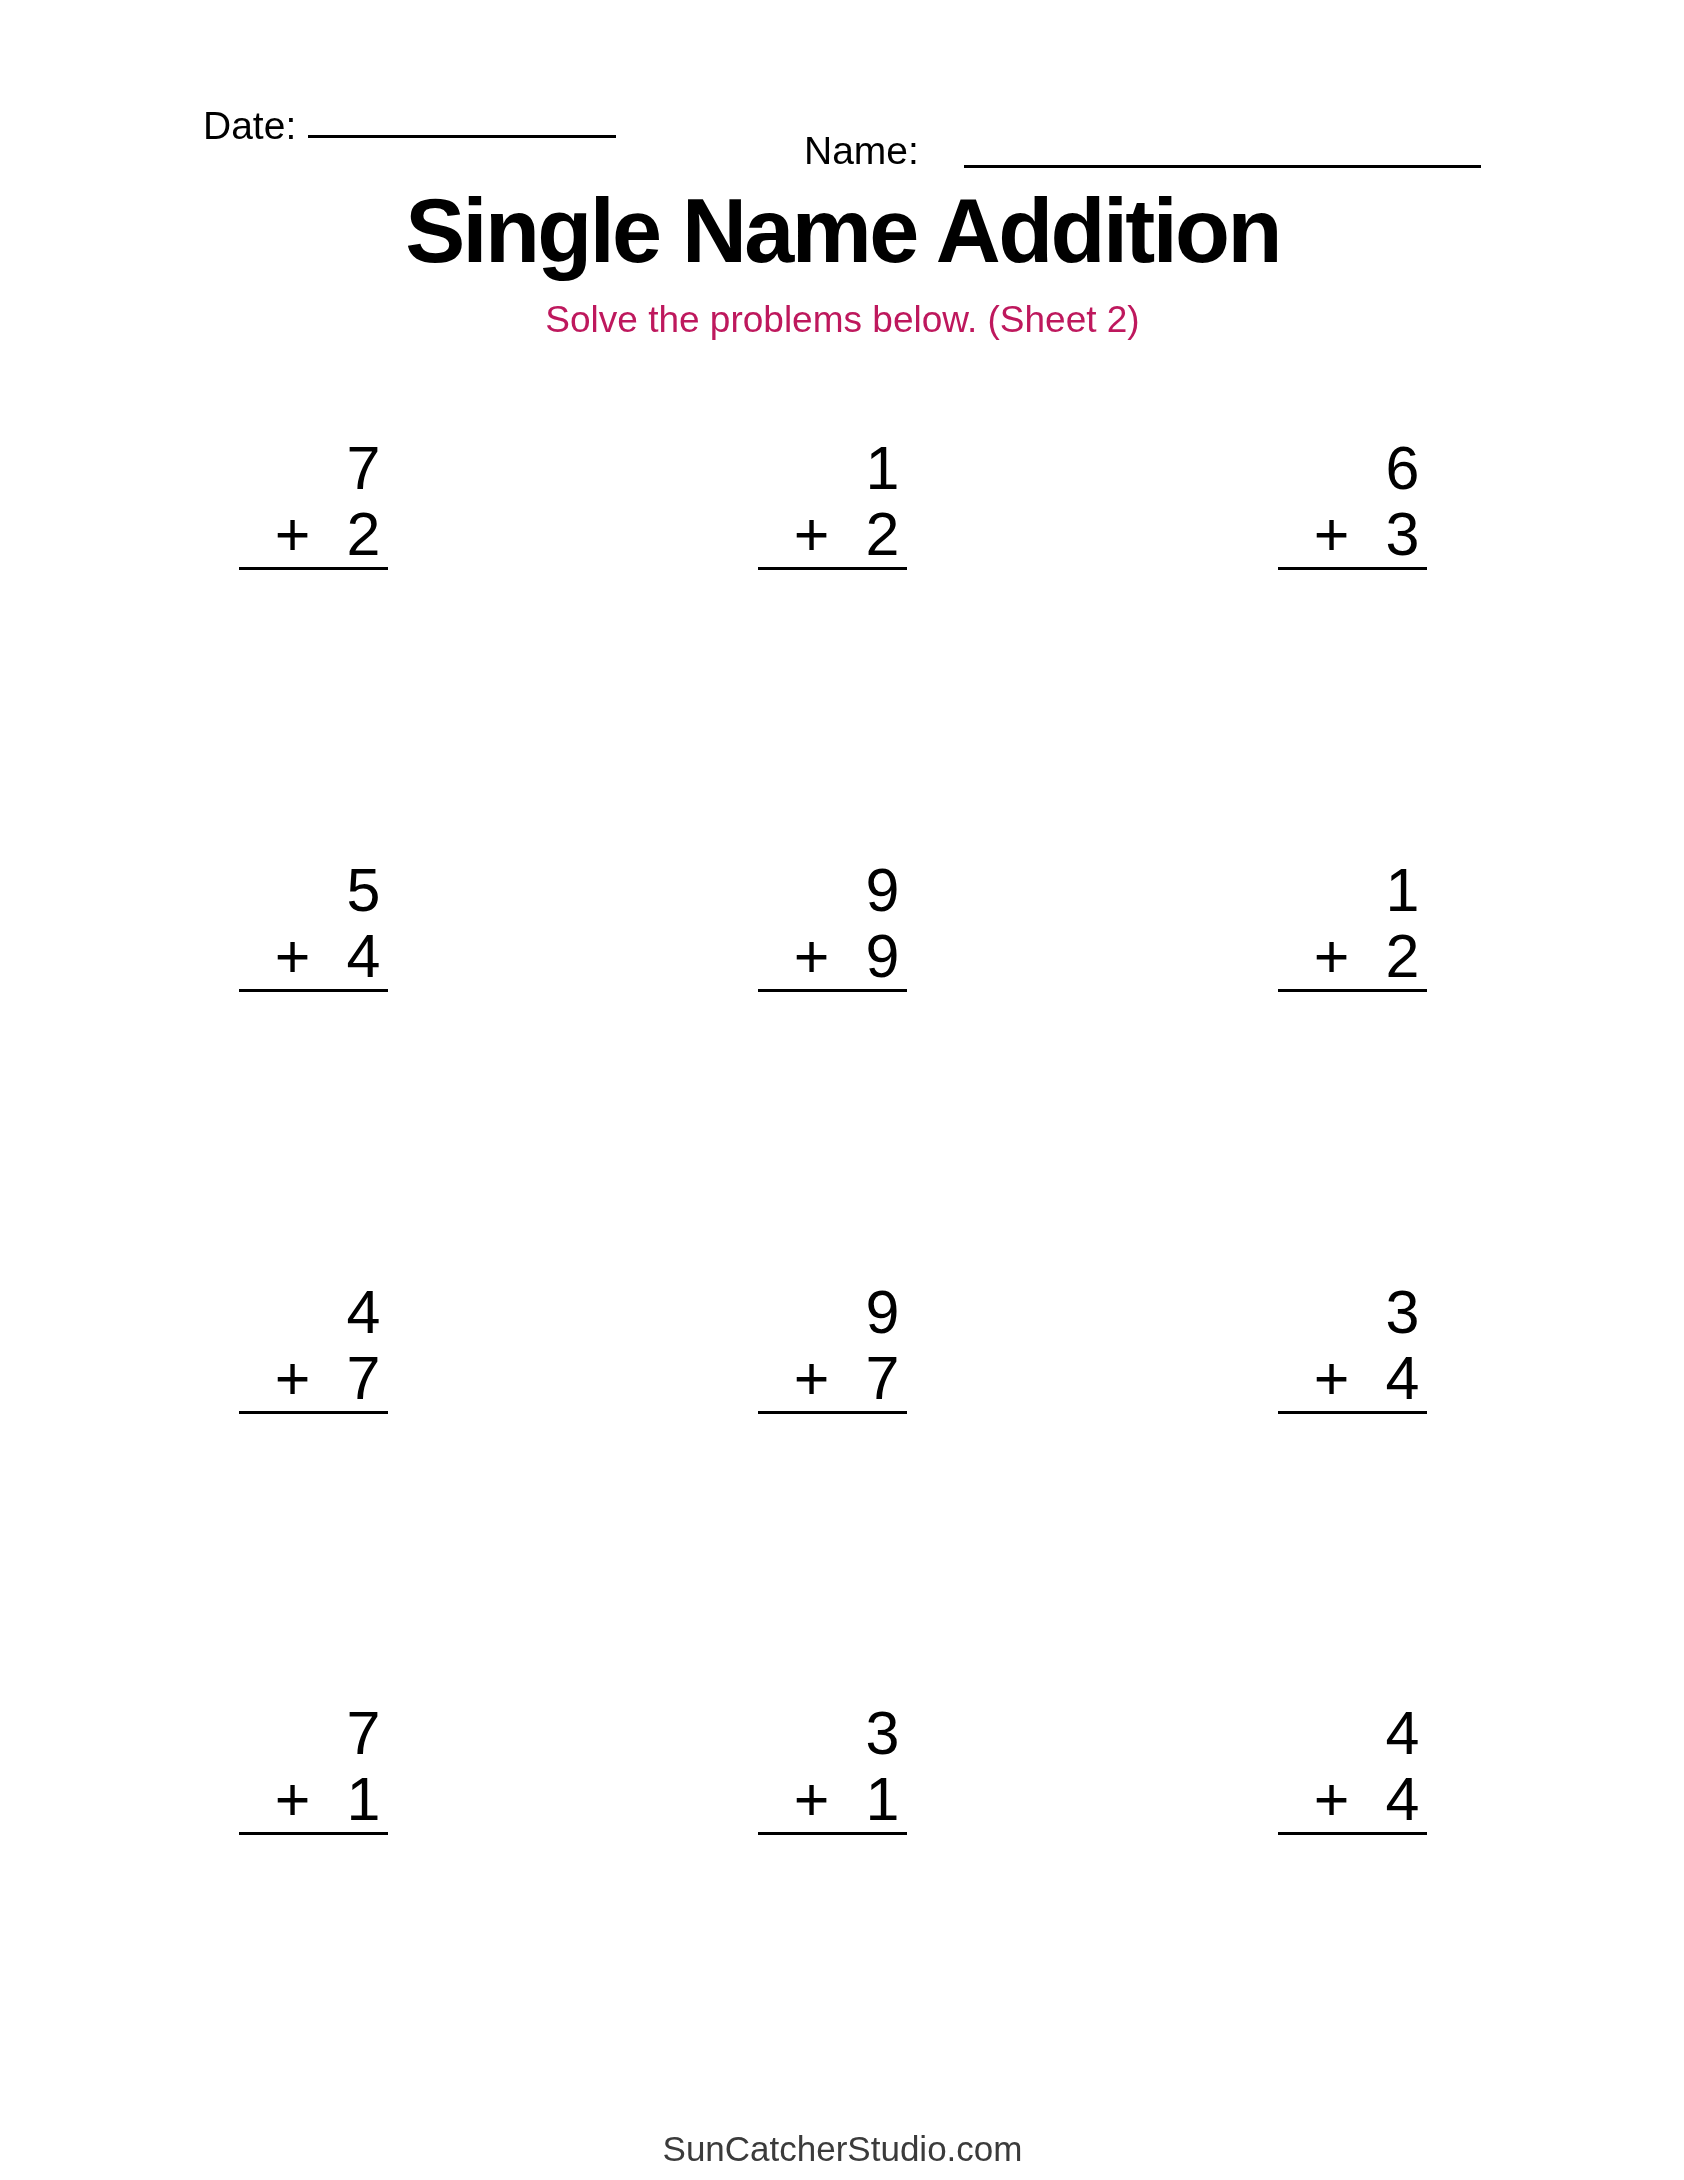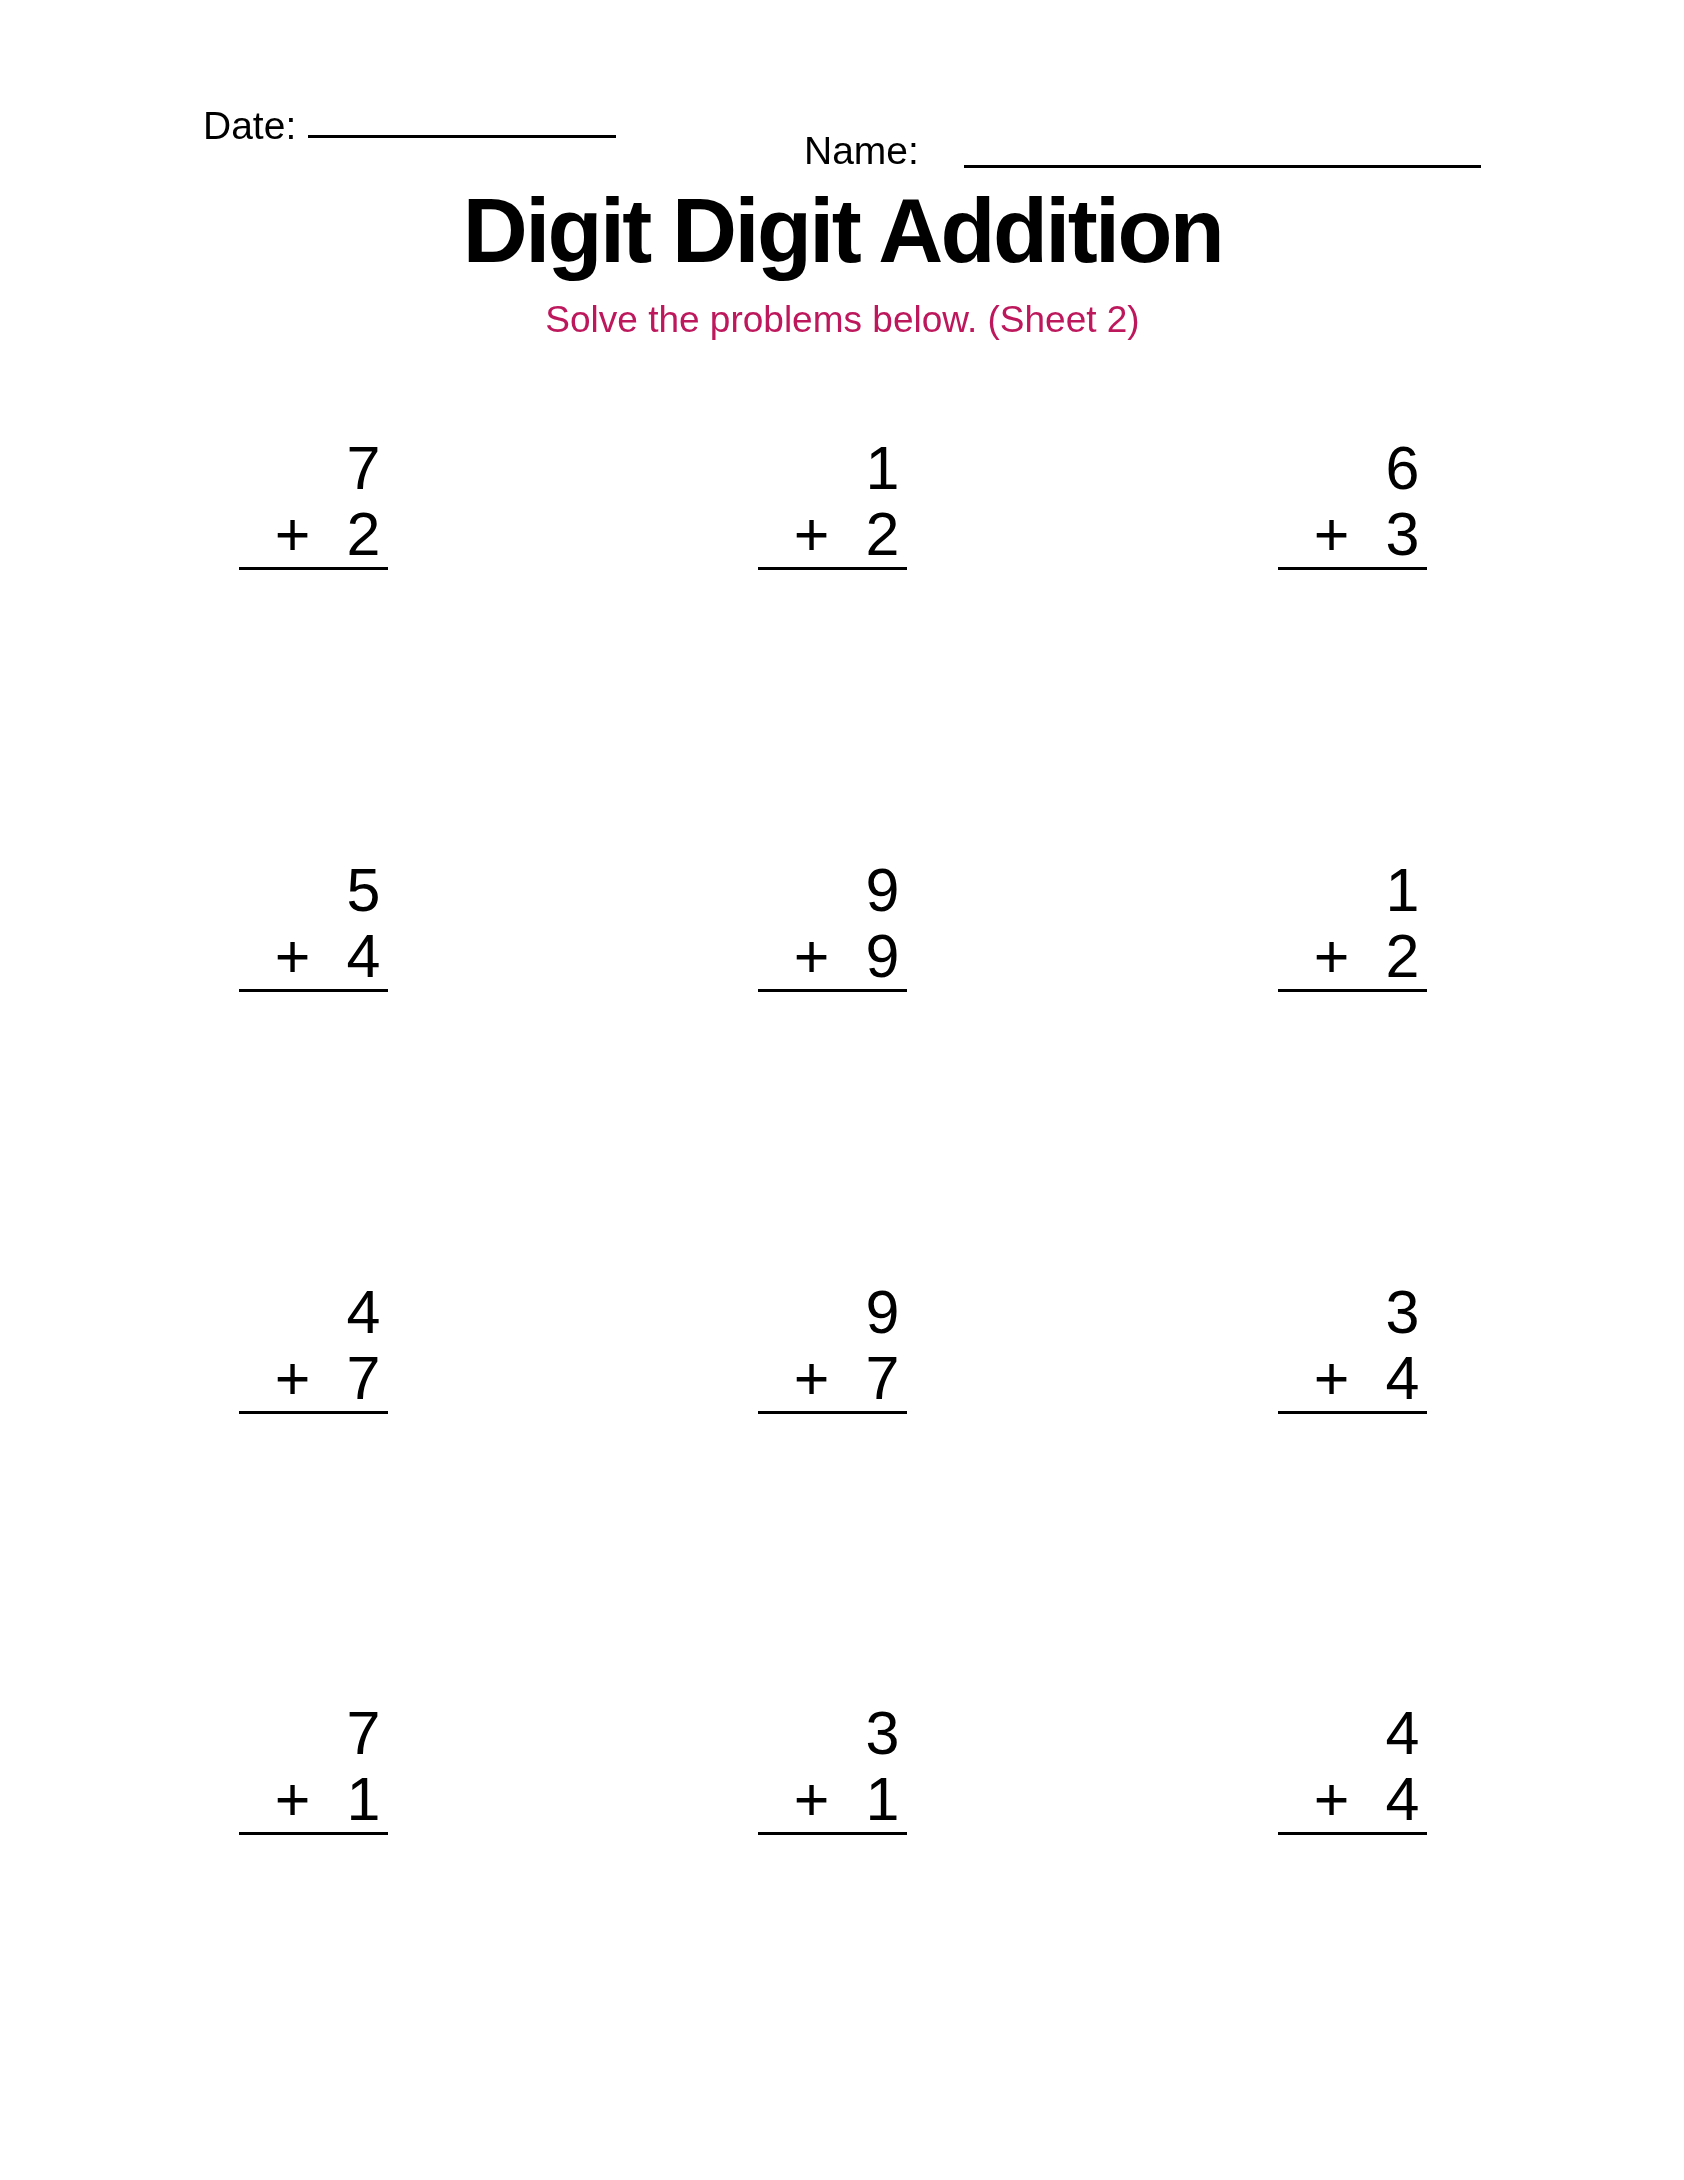--- a/index.html
+++ b/index.html
@@ -67,21 +67,21 @@
 <body>
 
 <div class="page">
 
   <span class="hdr-label date-label">Date:</span>
   <div class="blank-line date-line"></div>
 
   <span class="hdr-label name-label">Name:</span>
   <div class="blank-line name-line"></div>
 
-  <div class="title">Digit Digit Addition</div>
+  <div class="title">Single Name Addition</div>
   <div class="subtitle">Solve the problems below. (Sheet 2)</div>
 
   <div>
 
     <div class="problem r1 c1">
       <div class="num-line">7</div>
       <div class="num-line"><span class="op">+</span><span>2</span></div>
       <div class="answer-line"></div>
     </div>
 
@@ -146,15 +146,16 @@
     </div>
 
     <div class="problem r4 c3">
       <div class="num-line">4</div>
       <div class="num-line"><span class="op">+</span><span>4</span></div>
       <div class="answer-line"></div>
     </div>
 
   </div>
 
+  <div class="footer">SunCatcherStudio.com</div>
 
 </div>
 
 
 </body></html>

